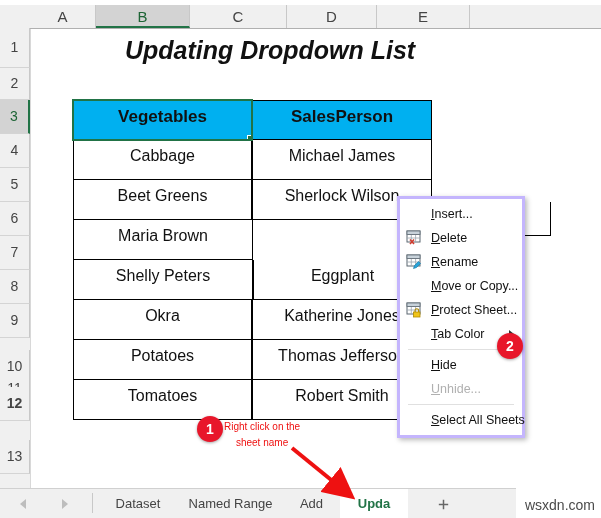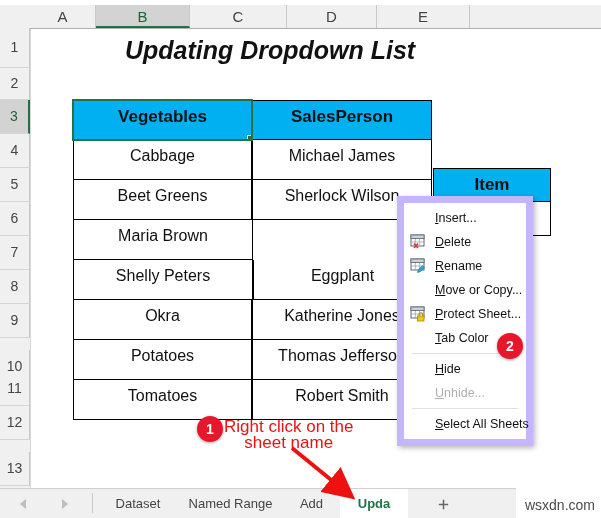--- a/index.html
+++ b/index.html
@@ -55,39 +55,39 @@
 
   
   .itemcell{position:absolute;left:433px;top:168px;width:118px;height:34px;
             background:#00b0f0;border:1px solid #000;box-sizing:border-box;
             text-align:center;line-height:32px;font-weight:bold;font-size:17px;color:#111;}
   .itembelow{position:absolute;left:433px;top:202px;width:118px;height:34px;
              border:1px solid #000;border-top:none;box-sizing:border-box;background:#fff;}
 
   
   .ctxmenu{position:absolute;left:397px;top:196px;width:122px;
-           background:#fff;border:7px solid #c4b5fd;box-shadow:2px 2px 5px rgba(0,0,0,.28);
+           background:#fff;border:3px solid #c4b5fd;box-shadow:2px 2px 5px rgba(0,0,0,.28);
            z-index:30;padding:3px 0;}
   .mi{position:relative;height:24px;line-height:24px;padding-left:31px;
       font-size:12.5px;color:#111;white-space:nowrap;}
   .mi .ul{text-decoration:underline;}
   .mi.disabled{color:#b0b0b0;}
   .mi .ico{position:absolute;left:6px;top:4px;width:17px;height:16px;}
   .msep{height:1px;background:#e0e0e0;margin:3px 8px;}
   .arrowR{position:absolute;right:8px;top:8px;width:0;height:0;
           border-top:4px solid transparent;border-bottom:4px solid transparent;
           border-left:5px solid #333;}
   .hilite{position:absolute;left:-4px;top:-2px;width:94px;height:26px;
           border:3px solid #e00000;box-sizing:border-box;z-index:2;}
 
   
   .badge{position:absolute;width:26px;height:26px;border-radius:50%;background:#e8162a;
          color:#fff;font-size:14px;font-weight:bold;text-align:center;line-height:26px;
          box-shadow:0 1px 3px rgba(0,0,0,.35);z-index:40;}
-  .calltext{position:absolute;color:#ee1111;font-size:17px;text-align:center;
+  .calltext{position:absolute;color:#ee1111;font-size:10px;text-align:center;
             line-height:16px;z-index:40;white-space:nowrap;}
   .arrowsvg{position:absolute;z-index:39;}
 
   
   .tabbar{position:absolute;left:0;top:488px;width:516px;height:30px;
           background:#f0f0f0;border-top:1px solid #d0d0d0;}
   .navarrows{position:absolute;left:14px;top:6px;width:70px;height:18px;}
   .nav{position:absolute;top:4px;width:0;height:0;
        border-top:5px solid transparent;border-bottom:5px solid transparent;}
   .navL{left:6px;border-right:6px solid #bdbdbd;}
@@ -126,22 +126,22 @@
       <div class="rowcell" style="top: 40px; height: 32px; line-height: 31px;">2</div>
       <div class="rowcell sel" style="top: 72px; height: 34px; line-height: 33px;">3</div>
       <div class="rowcell" style="top: 106px; height: 34px; line-height: 33px;">4</div>
       <div class="rowcell" style="top: 140px; height: 34px; line-height: 33px;">5</div>
       <div class="rowcell" style="top: 174px; height: 34px; line-height: 33px;">6</div>
       <div class="rowcell" style="top: 208px; height: 34px; line-height: 33px;">7</div>
       <div class="rowcell" style="top: 242px; height: 34px; line-height: 33px;">8</div>
       <div class="rowcell" style="top: 276px; height: 34px; line-height: 33px;">9</div>
       <div class="rowcell" style="top: 322px; height: 34px; line-height: 33px;">10</div>
       <div class="rowcell" style="top: 344px; height: 34px; line-height: 33px;">11</div>
-      <div class="rowcell" style="top: 378px; height: 34px; line-height: 33px;">12</div>
-      <div class="rowcell" style="top: 424px; height: 34px; line-height: 33px;">13</div>
+      <div class="rowcell" style="top: 359px; height: 34px; line-height: 33px; font-weight: bold;">12</div>
+      <div class="rowcell" style="top: 412px; height: 34px; line-height: 33px;">13</div>
     </div>
 
   <div class="title">Updating Dropdown List</div>
 
   <div class="tbl" id="datatable">
       <div class="tr">
         <div class="td th c1 hdr-sel">Vegetables</div>
         <div class="td th c2">SalesPerson</div>
       </div>
       <div class="tr">
@@ -166,21 +166,20 @@
       <div class="tr">
         <div class="td c1">Potatoes</div>
         <div class="td c2">Thomas Jefferson</div>
       </div>
       <div class="tr">
         <div class="td c1">Tomatoes</div>
         <div class="td c2">Robert Smith</div>
       </div>
     </div>
 
-  <div class="itemcell">Item</div>
   <div class="itembelow"></div>
 
   <div class="ctxmenu" id="ctxmenu">
       <div class="mi"><span><span class="ul">I</span>nsert...</span></div>
       <div class="mi"><svg class="ico" viewBox="0 0 17 16">
           <rect x="1" y="1" width="13" height="11" fill="#fff" stroke="#5b6770" stroke-width="1"></rect>
           <path d="M1 4.5h13M1 8h13M5.3 1v11M9.6 1v11" stroke="#9aa5ad" stroke-width=".8"></path>
           <rect x="1" y="1" width="13" height="3.5" fill="#c8d2da" stroke="#5b6770" stroke-width=".8"></rect>
           <path d="M4 9.5l4 4.5M8 9.5l-4 4.5" stroke="#d03b2e" stroke-width="1.6"></path>
         </svg><span><span class="ul">D</span>elete</span></div>

